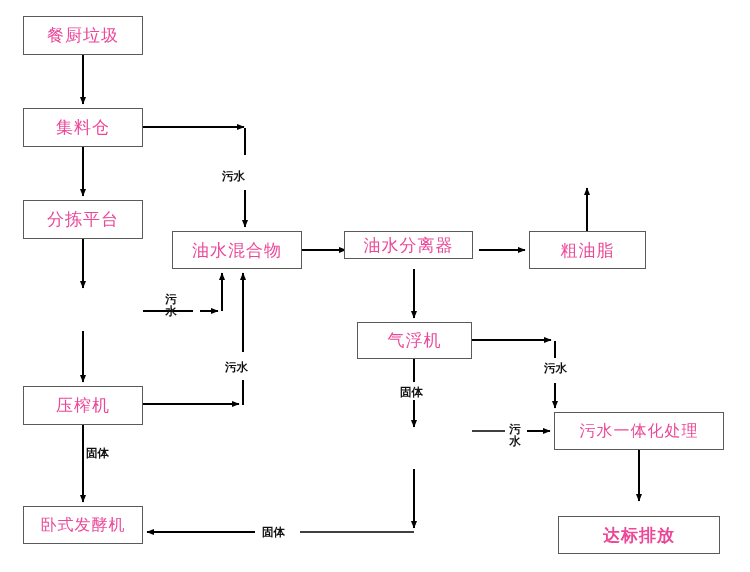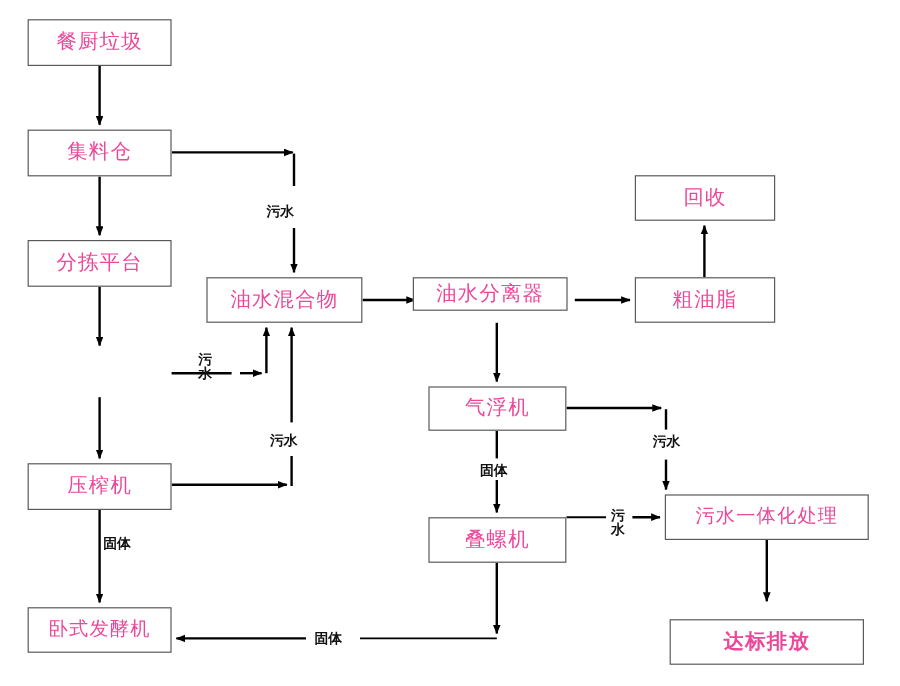--- a/index.html
+++ b/index.html
@@ -102,24 +102,22 @@
     </g>
   </svg>
 
   <div class="node" style="left:23px;top:16px;width:120px;height:39px;">餐厨垃圾</div>
   <div class="node" style="left:23px;top:108px;width:120px;height:39px;">集料仓</div>
   <div class="node" style="left:23px;top:200px;width:120px;height:39px;">分拣平台</div>
   <div class="node" style="left:23px;top:386px;width:120px;height:39px;">压榨机</div>
   <div class="node small" style="left:23px;top:506px;width:120px;height:38px;">卧式发酵机</div>
   <div class="node" style="left:172px;top:231px;width:130px;height:38px;">油水混合物</div>
   <div class="node" style="left:344px;top:231px;width:129px;height:28px;">油水分离器</div>
-  <div class="node" style="left:529px;top:146px;width:117px;height:38px;">回收</div>
   <div class="node" style="left:529px;top:231px;width:117px;height:38px;">粗油脂</div>
   <div class="node" style="left:357px;top:322px;width:115px;height:37px;">气浮机</div>
-  <div class="node" style="left:357px;top:431px;width:115px;height:38px;">叠螺机</div>
   <div class="node small" style="left:554px;top:412px;width:170px;height:38px;">污水一体化处理</div>
   <div class="node" style="left:558px;top:516px;width:162px;height:38px;font-weight:bold;">达标排放</div>
 
   <div class="elabel" style="left:222px;top:170px;">污水</div>
   <div class="elabel vert" style="left:165px;top:293px;">污水</div>
   <div class="elabel" style="left:225px;top:361px;">污水</div>
   <div class="elabel" style="left:86px;top:447px;">固体</div>
   <div class="elabel" style="left:400px;top:386px;">固体</div>
   <div class="elabel" style="left:544px;top:362px;">污水</div>
   <div class="elabel vert" style="left:509px;top:423px;">污水</div>

